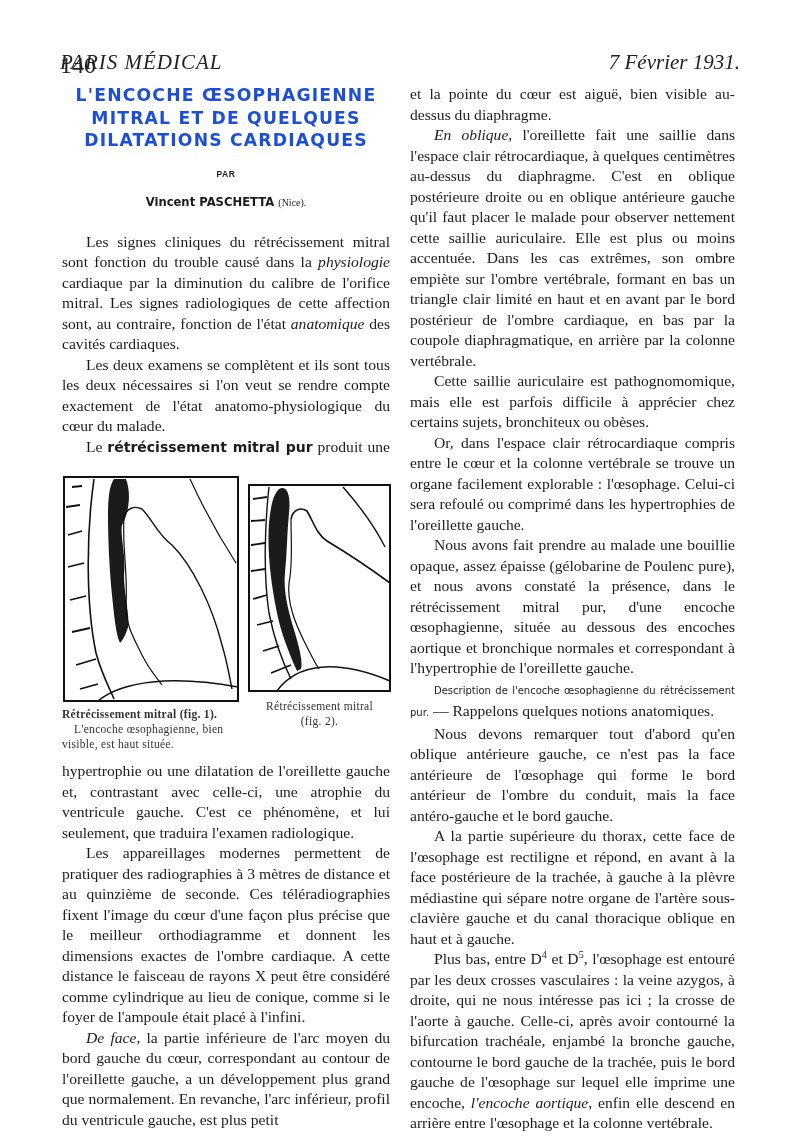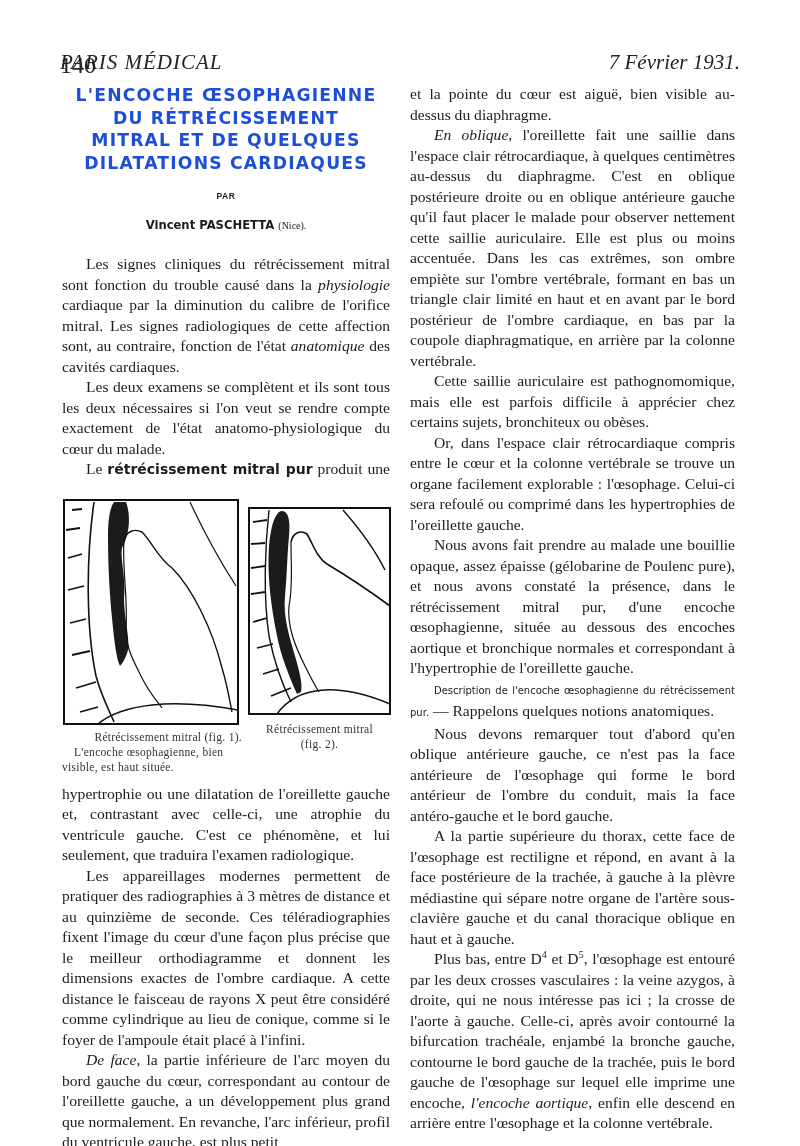--- a/index.html
+++ b/index.html
@@ -52,40 +52,39 @@
   }
   .fig { position: absolute; }
   .fig1 { left: 0; top: 10px; width: 180px; }
   .fig2 { left: 185px; top: 18px; width: 145px; }
   .fig svg { display: block; }
   .caption {
     font-family: "Liberation Serif", serif; font-size: 11.5px; line-height: 15px;
     color: #333; letter-spacing: 0.3px;
   }
   .fig1 .caption { text-align: left; margin-top: 2px; }
-  .fig1 .caption .c1 { display: block; text-align: right; }
+  .fig1 .caption .c1 { display: block; text-align: left; font-weight: bold; }
   .fig1 .caption .c2 { display: block; text-indent: 12px; }
   .fig2 .caption { text-align: center; margin-top: 4px; }
 
   .sub { font-size: 10px; vertical-align: super; line-height: 0; }
   .section-head { font-family: "DejaVu Sans", sans-serif; font-weight: normal; font-size: 10px; margin-top: 20px; }
 </style>
 </head>
 <body>
 
 <div class="running-head">
   <span class="pg">140</span>
   <span class="journal">PARIS MÉDICAL</span>
   <span class="date">7 Février 1931.</span>
 </div>
 
 <div class="col col-left">
   <div class="title">
     <div>L'ENCOCHE ŒSOPHAGIENNE</div>
-    <div>DU RÉTRÉCISSEMENT</div>
     <div>MITRAL ET DE QUELQUES</div>
     <div>DILATATIONS CARDIAQUES</div>
   </div>
   <div class="par">PAR</div>
   <div class="author">
     <span>Vincent PASCHETTA</span>
     <span class="aff">(Nice).</span>
   </div>
 
   <p class="ind"><span>Les signes cliniques du rétrécissement mitral sont fonction du trouble causé dans la </span><span class="i">physiologie</span><span> cardiaque par la diminution du calibre de l'orifice mitral. Les signes radiologiques de cette affection sont, au contraire, fonction de l'état </span><span class="i">anatomique</span><span> des cavités cardiaques.</span></p>

